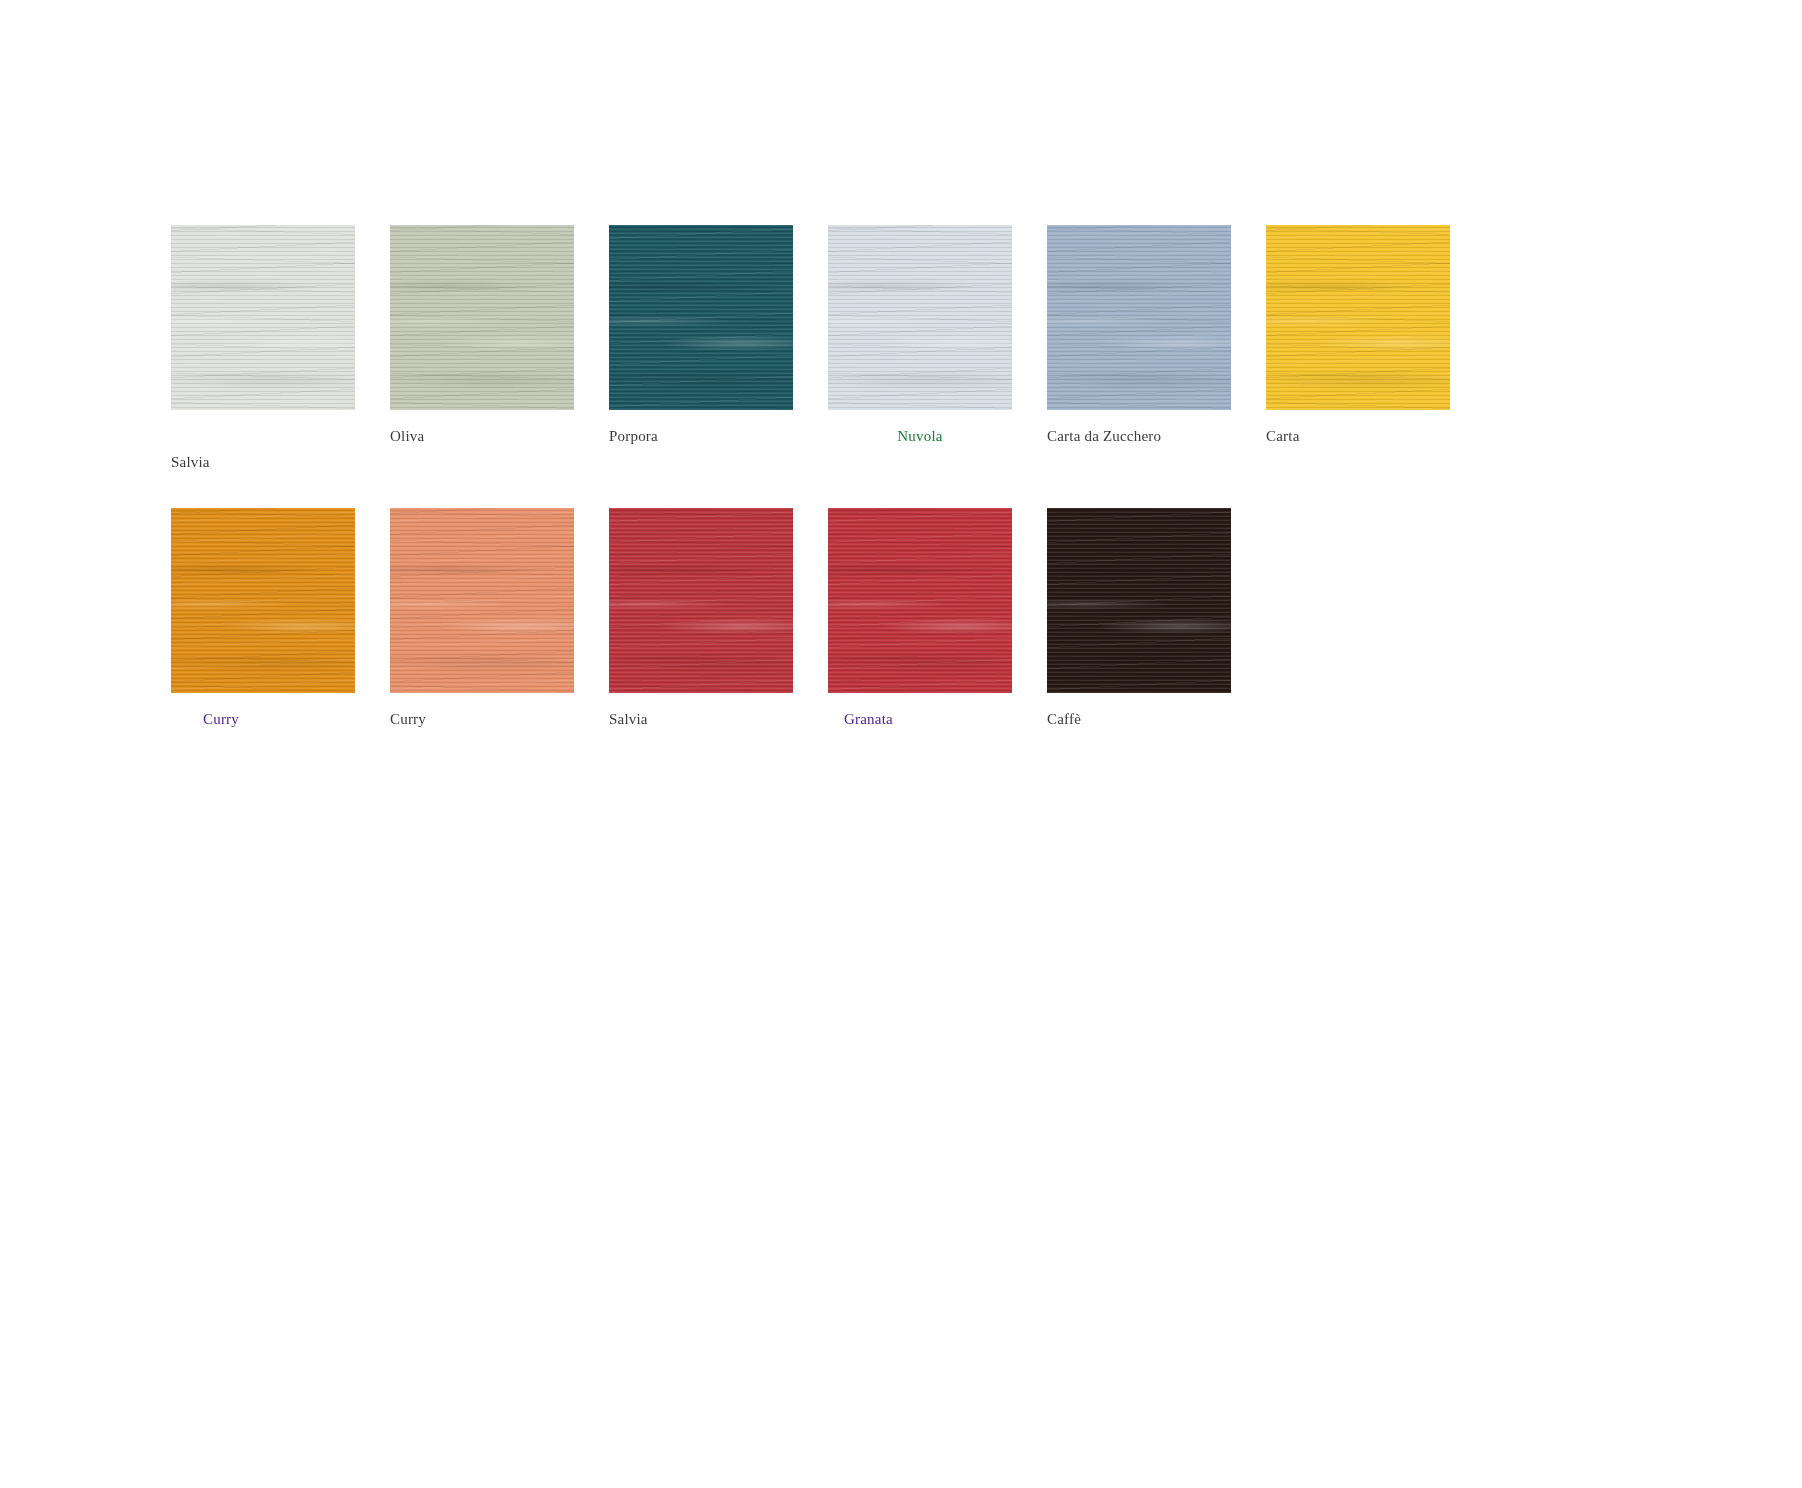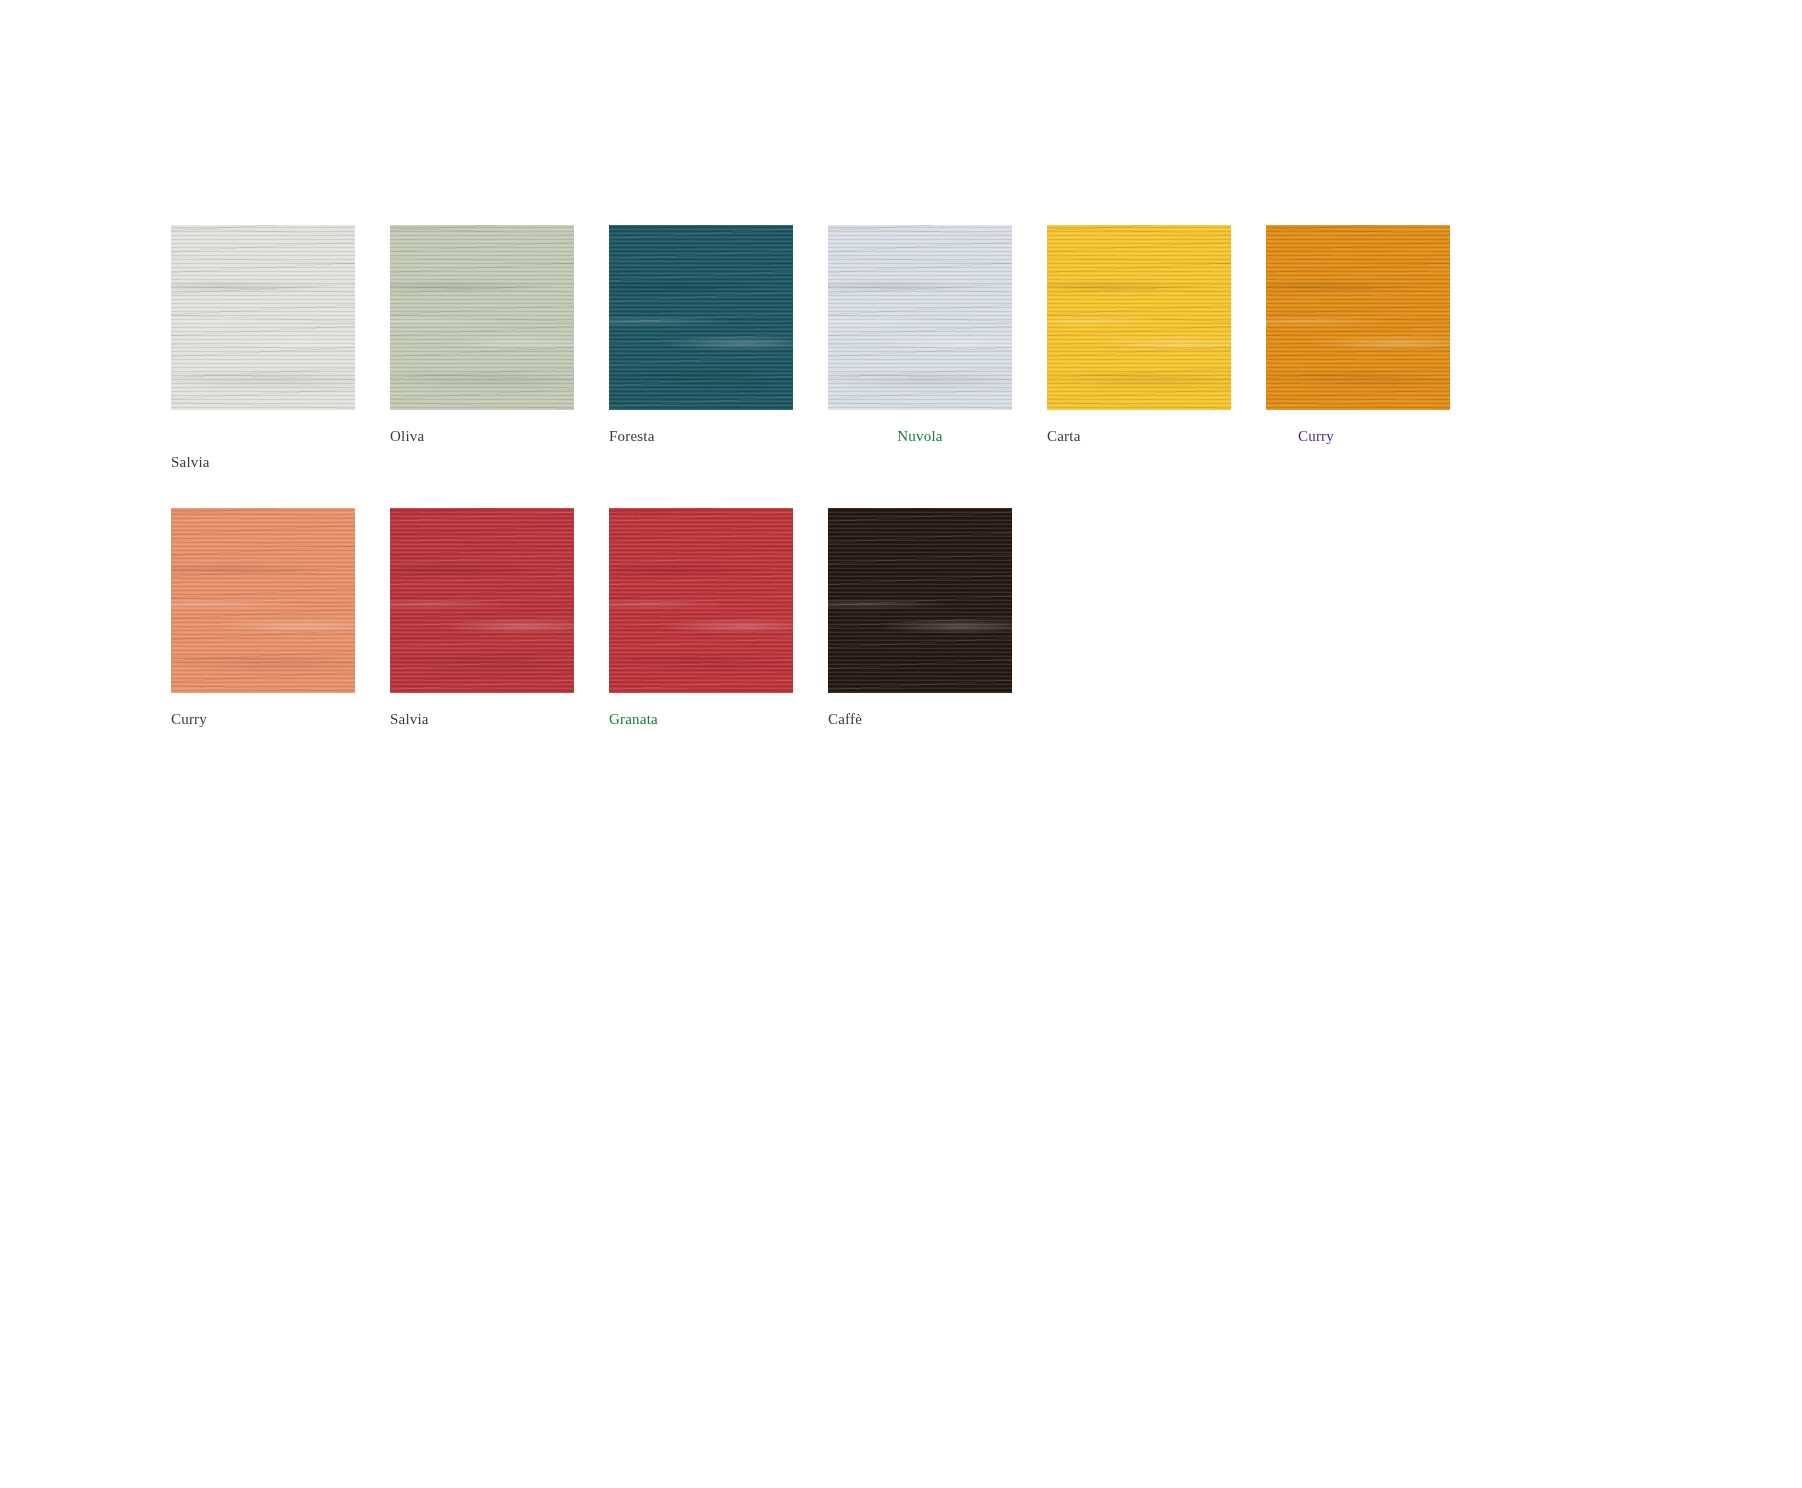--- a/index.html
+++ b/index.html
@@ -130,31 +130,39 @@
           <div class="grain grain-figure"></div>
         </div>
         <div class="swatch-label" style="color: rgb(59, 59, 59);">Oliva</div>
       </div>
       <div class="swatch-cell">
         <div class="swatch-chip" style="background-color: rgb(26, 85, 96);">
           <div class="grain grain-fine"></div>
           <div class="grain grain-streak"></div>
           <div class="grain grain-figure"></div>
         </div>
-        <div class="swatch-label" style="color: rgb(59, 59, 59);">Foresta</div>
+        <div class="swatch-label" style="color: rgb(59, 59, 59);">Porpora</div>
       </div>
       <div class="swatch-cell">
         <div class="swatch-chip" style="background-color: rgb(216, 222, 229);">
           <div class="grain grain-fine"></div>
           <div class="grain grain-streak"></div>
           <div class="grain grain-figure"></div>
         </div>
         <div class="swatch-label" style="color: #15803d; text-align: center;">Nuvola</div>
       </div>
       <div class="swatch-cell">
+        <div class="swatch-chip" style="background-color: rgb(159, 178, 200);">
+          <div class="grain grain-fine"></div>
+          <div class="grain grain-streak"></div>
+          <div class="grain grain-figure"></div>
+        </div>
+        <div class="swatch-label" style="color: rgb(59, 59, 59);">Carta da Zucchero</div>
+      </div>
+      <div class="swatch-cell">
         <div class="swatch-chip" style="background-color: rgb(245, 195, 44);">
           <div class="grain grain-fine"></div>
           <div class="grain grain-streak"></div>
           <div class="grain grain-figure"></div>
         </div>
         <div class="swatch-label" style="color: rgb(59, 59, 59);">Carta</div>
       </div>
       <div class="swatch-cell">
         <div class="swatch-chip" style="background-color: rgb(224, 140, 20);">
           <div class="grain grain-fine"></div>
@@ -178,21 +186,21 @@
           <div class="grain grain-figure"></div>
         </div>
         <div class="swatch-label" style="color: rgb(59, 59, 59);">Salvia</div>
       </div>
       <div class="swatch-cell">
         <div class="swatch-chip" style="background-color: rgb(189, 49, 57);">
           <div class="grain grain-fine"></div>
           <div class="grain grain-streak"></div>
           <div class="grain grain-figure"></div>
         </div>
-        <div class="swatch-label" style="color: #15803d;">Granata</div>
+        <div class="swatch-label" style="color: #4c1d95; margin-left: 16px;">Granata</div>
       </div>
       <div class="swatch-cell">
         <div class="swatch-chip" style="background-color: rgb(37, 22, 17);">
           <div class="grain grain-fine"></div>
           <div class="grain grain-streak"></div>
           <div class="grain grain-figure"></div>
         </div>
         <div class="swatch-label" style="color: rgb(59, 59, 59);">Caffè</div>
       </div>
     </div>

